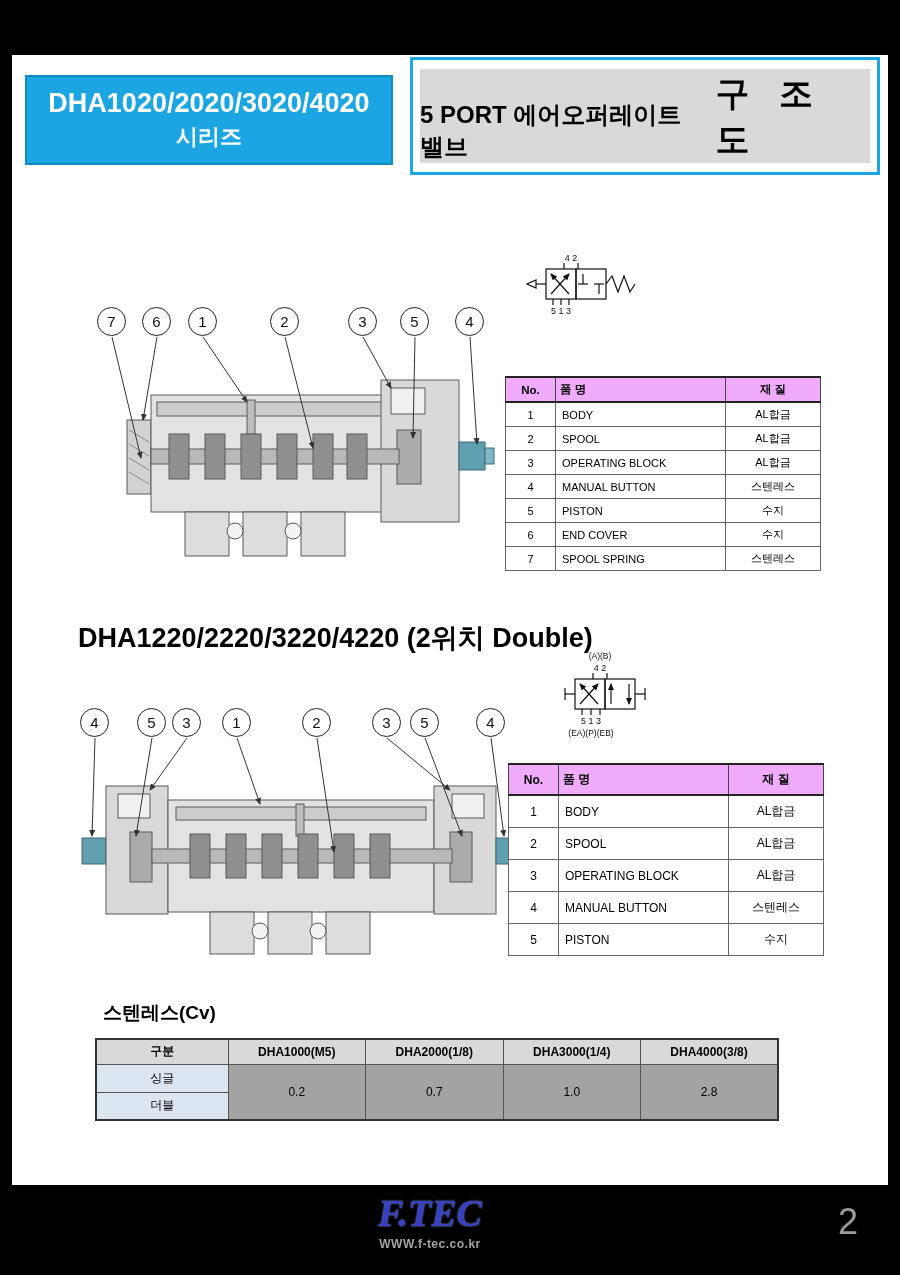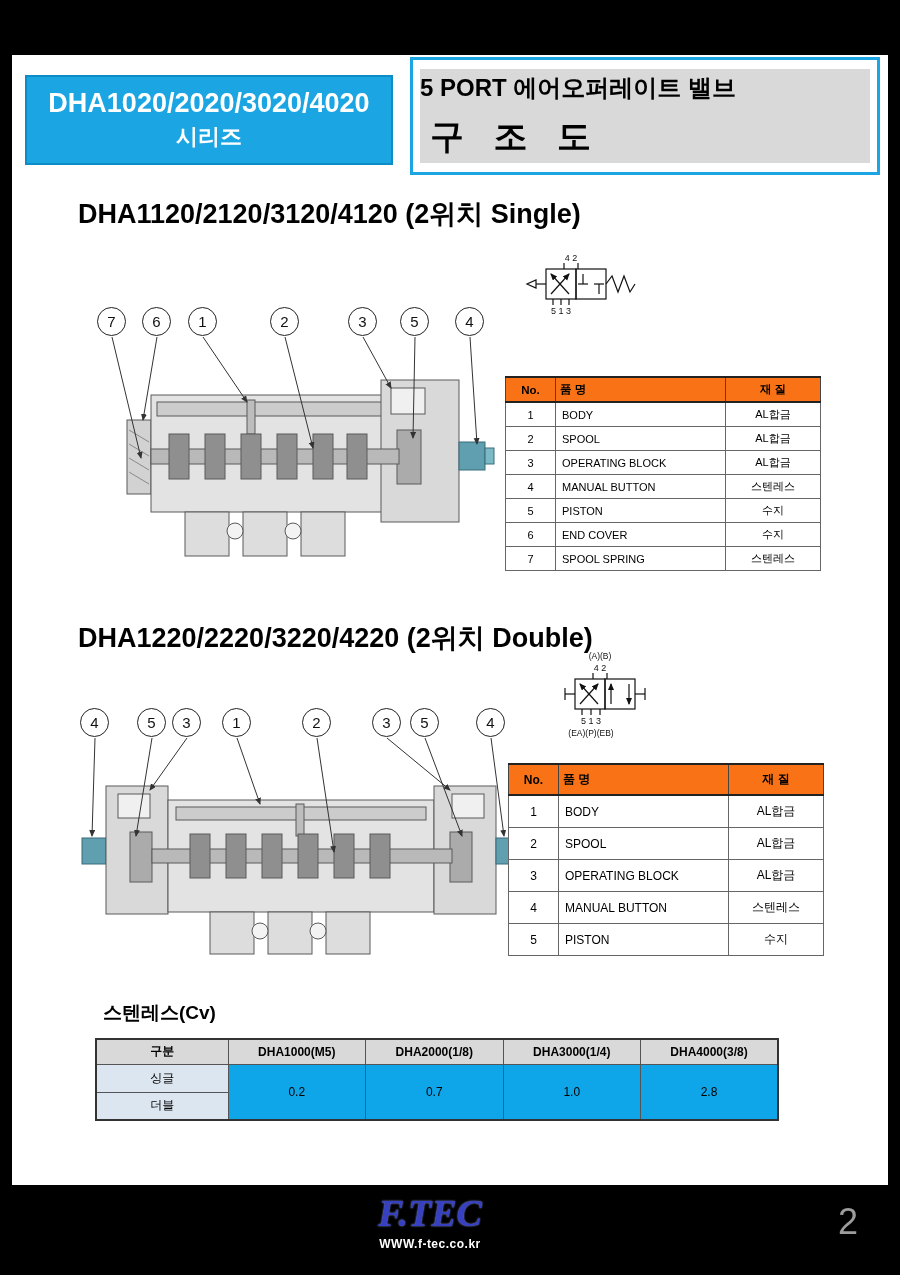--- a/index.html
+++ b/index.html
@@ -9,21 +9,21 @@
 
   
   .series-box { position: absolute; left: 25px; top: 75px; width: 368px; height: 90px;
     background: #1ba6e3; border: 2px solid #0d8cc6; color: #fff; text-align: center;
     display: flex; flex-direction: column; justify-content: center; gap: 3px; }
   .series-line1 { font-size: 27px; font-weight: bold; }
   .series-line2 { font-size: 22px; font-weight: bold; }
   .title-box { position: absolute; left: 410px; top: 57px; width: 470px; height: 118px;
     background: #fff; border: 3px solid #1ba6e3; padding: 9px 7px; }
   .title-inner { width: 100%; height: 100%; background: #d9d9d9; display: flex;
-    flex-direction: column; align-items: flex-start; justify-content: center; }
+    flex-direction: row; align-items: flex-end; justify-content: center; }
   .title-line1 { font-size: 24px; font-weight: bold; color: #000; }
   .title-line2 { font-size: 34px; font-weight: bold; color: #000; letter-spacing: 10px; padding-left: 10px; margin-top: 10px; }
 
   .sec-heading { position: absolute; font-size: 27px; font-weight: bold; color: #000; white-space: nowrap; }
   .h1pos { left: 78px; top: 196px; }
   .h2pos { left: 78px; top: 620px; }
 
   
   .drawing { position: absolute; }
   .d1 { left: 85px; top: 292px; width: 420px; height: 285px; }
@@ -36,66 +36,65 @@
   .symbol { position: absolute; }
   .s1 { left: 512px; top: 252px; }
   .s2 { left: 538px; top: 650px; }
   .sym-t { font-size: 9px; fill: #111; font-family: "Liberation Sans", sans-serif; }
   .sym-s { font-size: 8.5px; fill: #111; font-family: "Liberation Sans", sans-serif; }
 
   
   .parts-table { position: absolute; border-collapse: collapse; background: #fff; }
   .t1 { left: 505px; top: 376px; }
   .t2 { left: 508px; top: 763px; }
-  .parts-table th { background: #f97316; border: 1px solid #444; border-top: 2px solid #222;
+  .parts-table th { background: #f0abfc; border: 1px solid #444; border-top: 2px solid #222;
     border-bottom: 2px solid #222; font-size: 11.5px; font-weight: bold; padding: 4px; color: #000; }
   .parts-table td { border: 1px solid #666; font-size: 11px; color: #000; padding: 4px 6px; }
   .c-no { width: 50px; text-align: center; }
   .c-name { width: 170px; text-align: left; }
   .c-mat { width: 95px; text-align: center; }
   .t2 th { font-size: 12px; padding: 6px 4px; }
   .t2 td { font-size: 12px; padding: 7px 6px; }
 
   
   .flow-heading { position: absolute; left: 103px; top: 1000px; font-size: 19px; font-weight: bold; color: #000; }
   .flow-table { position: absolute; left: 95px; top: 1038px; width: 684px; border-collapse: collapse;
     table-layout: fixed; border: 2px solid #333; background: #fff; }
   .flow-table th, .flow-table td { border: 1px solid #555; color: #000; }
   .flow-table thead th { background: #d9d9d9; font-size: 12px; font-weight: bold; height: 25px; }
   .flow-table td.rowlabel { background: #dce6f1; font-size: 12px; text-align: center; height: 28px; }
-  .flow-table td.val { text-align: center; font-size: 12px; background: #0ea5e9; }
+  .flow-table td.val { text-align: center; font-size: 12px; background: #a3a3a3; }
   .colA { width: 132px; }
 
   
   .footer-bar { position: absolute; left: 0; top: 1185px; width: 900px; height: 90px; background: #000; }
   .logo { position: absolute; left: 340px; top: 6px; width: 180px; text-align: center;
     font-family: "Liberation Serif", serif; font-style: italic; font-weight: bold;
     font-size: 38px; color: #3640c0; text-shadow: 0 0 2px #9aa6ff; }
   .url { position: absolute; left: 340px; top: 52px; width: 180px; text-align: center;
-    font-size: 12px; font-weight: bold; color: #ffffff; letter-spacing: .5px; }
+    font-size: 12px; font-weight: bold; color: #a3a3a3; letter-spacing: .5px; }
   .pagenum { position: absolute; right: 42px; top: 16px; font-size: 36px; color: #9c9c9c; }
 </style>
 </head>
 <body>
 
 <div class="canvas">
   <div class="page"></div>
 
   <div class="series-box">
     <div class="series-line1">DHA1020/2020/3020/4020</div>
     <div class="series-line2">시리즈</div>
   </div>
   <div class="title-box">
     <div class="title-inner">
       <div class="title-line1">5 PORT 에어오퍼레이트 밸브</div>
       <div class="title-line2">구 조 도</div>
     </div>
   </div>
 
-  <div class="sec-heading h1pos">DHA1120/2120/3120/4120 (2위치  Single)</div>
 
   <div class="drawing d1">
     <svg width="420" height="285" viewBox="0 0 420 285">
       <defs>
         <marker id="ar1" markerWidth="8" markerHeight="8" refX="6" refY="3" orient="auto" markerUnits="userSpaceOnUse">
           <path d="M0,0 L7,3 L0,6 Z" fill="#333"></path>
         </marker>
       </defs>
       <g stroke="#5a5a5a" stroke-width="1">
         <rect x="42" y="128" width="24" height="74" fill="#d2d2d2"></rect>

